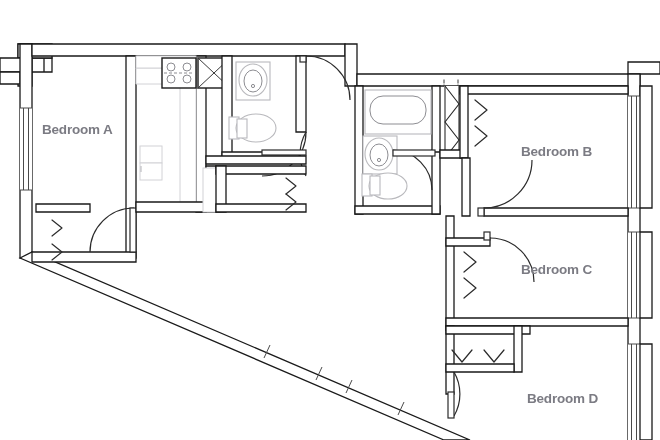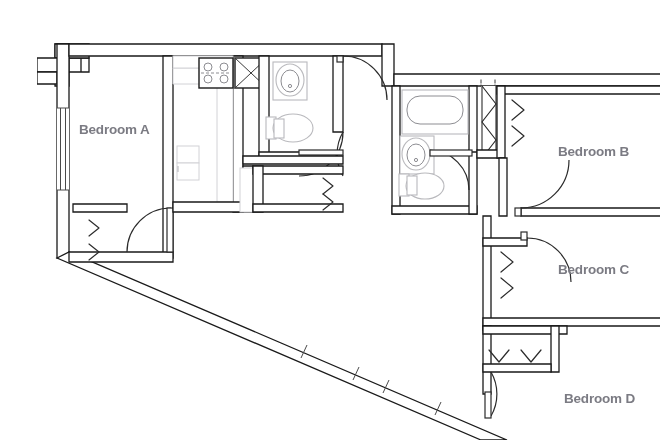--- a/index.html
+++ b/index.html
@@ -11,21 +11,20 @@
     width: 660px;
     height: 440px;
     font-family: "Liberation Sans", sans-serif;
     overflow: hidden;
   }
   #floorplan-root {
     position: relative;
     width: 524px;
     height: 440px;
     background: #ffffff;
-    padding-left: 37px;
   }
   #floorplan-svg {
     display: block;
     width: 660px;
     height: 440px;
   }
   .room-label {
     font-family: "Liberation Sans", sans-serif;
     font-weight: bold;
     font-size: 13.5px;

